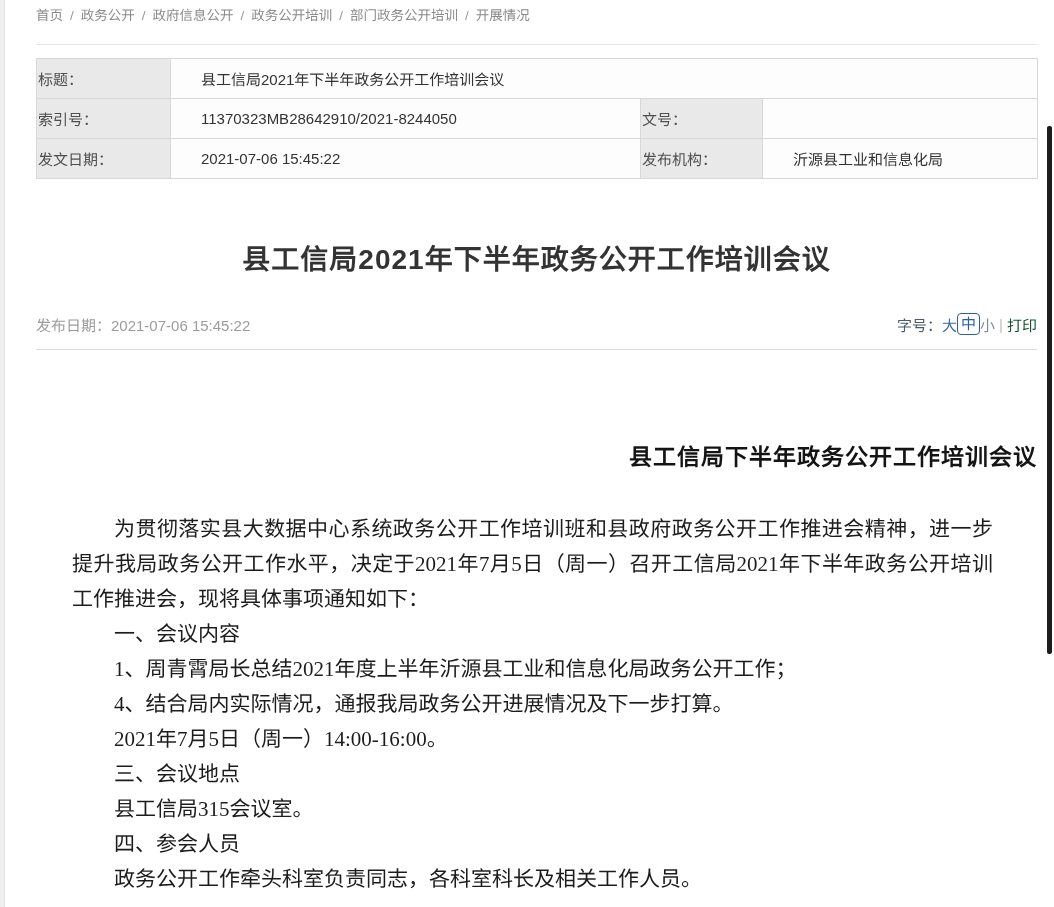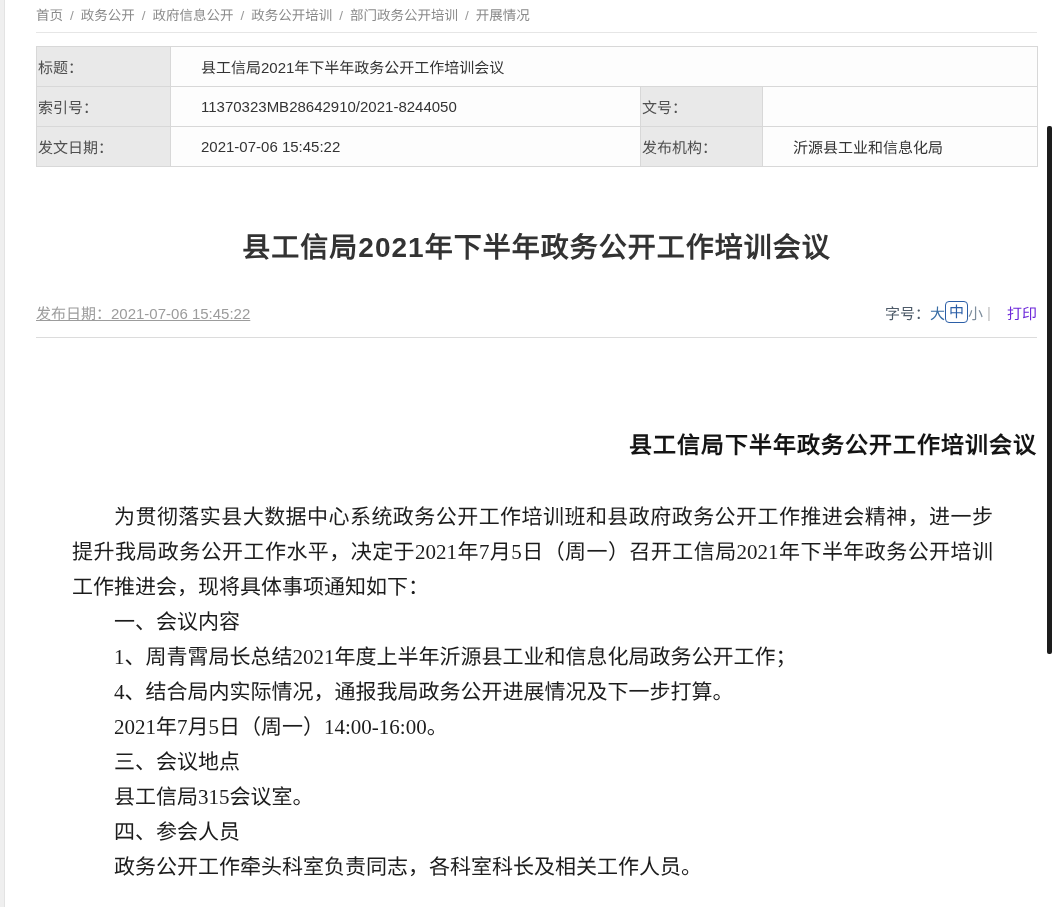--- a/index.html
+++ b/index.html
@@ -17,21 +17,21 @@
     background: #efefef;
     border-right: 1px solid #e3e3e3;
   }
   .container {
     margin-left: 36px;
     width: 1001px;
   }
   
   .breadcrumb {
     padding-top: 4px;
-    padding-bottom: 8px;
+    padding-bottom: 20px;
     font-size: 13.5px;
     color: #8a8a8a;
     border-bottom: 1px solid #e6e6e6;
   }
   .breadcrumb a {
     color: #8a8a8a; text-decoration: none; cursor: pointer;
   }
   .breadcrumb .sep { margin: 0 7px; color: #9a9a9a; }
   
   table.meta {
@@ -73,35 +73,35 @@
   
   .doc-toolbar {
     margin-top: 38px;
     padding-bottom: 14px;
     border-bottom: 1px solid #dcdcdc;
     display: flex;
     justify-content: space-between;
     align-items: center;
     font-size: 15px;
   }
-  .publish-date { color: #9c9c9c; text-decoration: underline; }
+  .publish-date { color: #9c9c9c; }
   .font-tools { display: flex; align-items: center; color: #4d5a68; }
   .font-tools .fs-label { color: #4d5a68; }
   .fs-btn { cursor: pointer; }
   .fs-large { color: #3a6ea5; }
   .fs-medium {
     color: #2b5ea7;
     border: 1px solid #2b5ea7;
     border-radius: 4px;
     padding: 0 3px;
     line-height: 20px;
   }
   .fs-small { color: #7d8d9c; }
   .tool-sep { color: #c0c0c0; margin: 0 4px; }
-  .print-btn { color: #6d28d9; cursor: pointer; margin-left: 12px; }
+  .print-btn { color: #14532d; cursor: pointer; }
   
   .article-heading {
     margin-top: 92px;
     text-align: right;
     font-family: Liberation Sans, sans-serif;
     font-size: 23px;
     font-weight: bold;
     color: #141414;
     letter-spacing: 1px;
     line-height: 30px;

